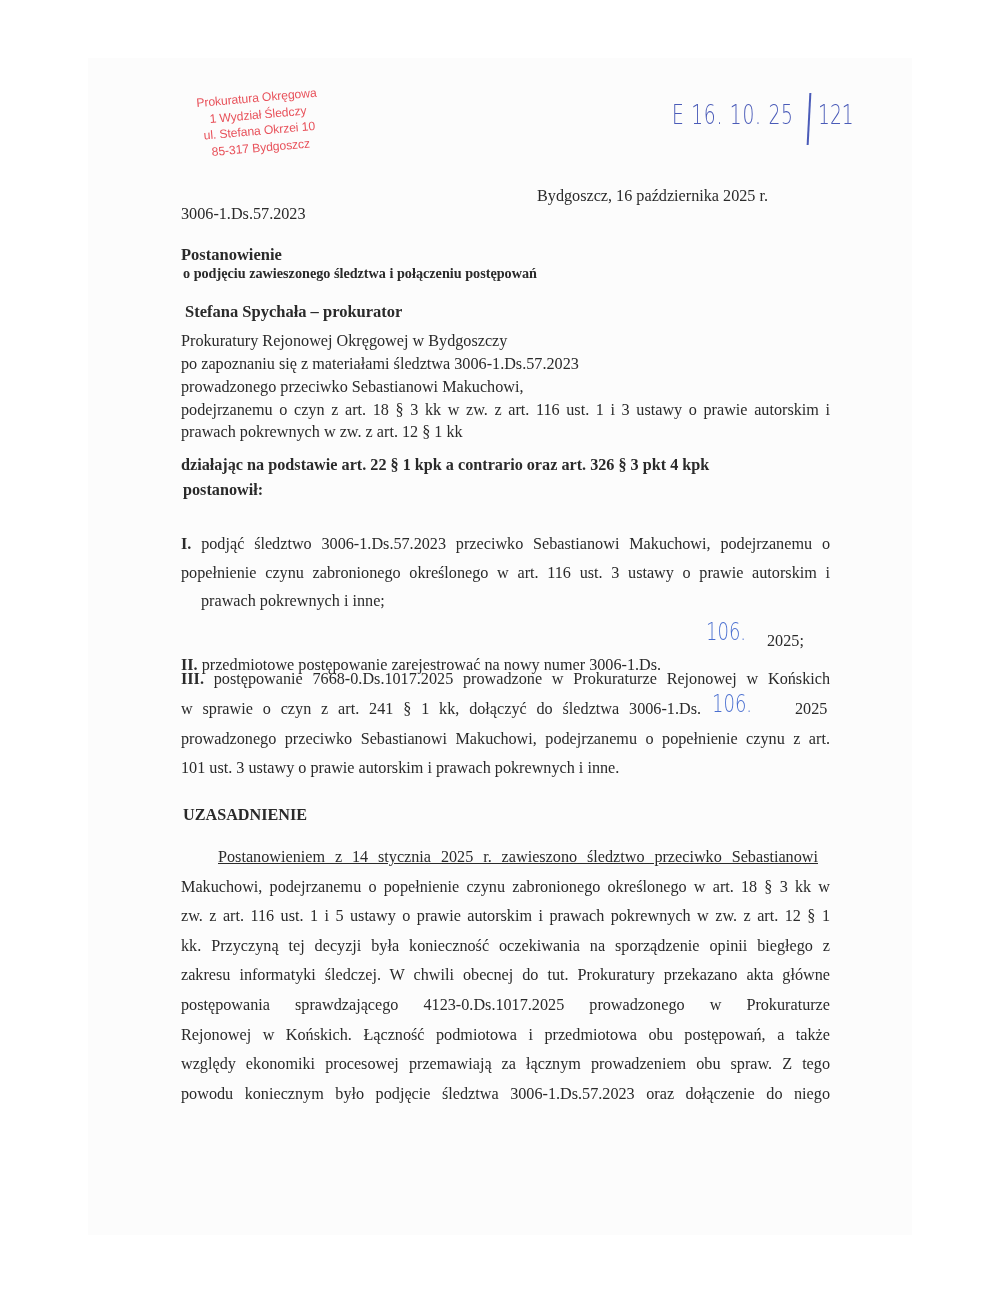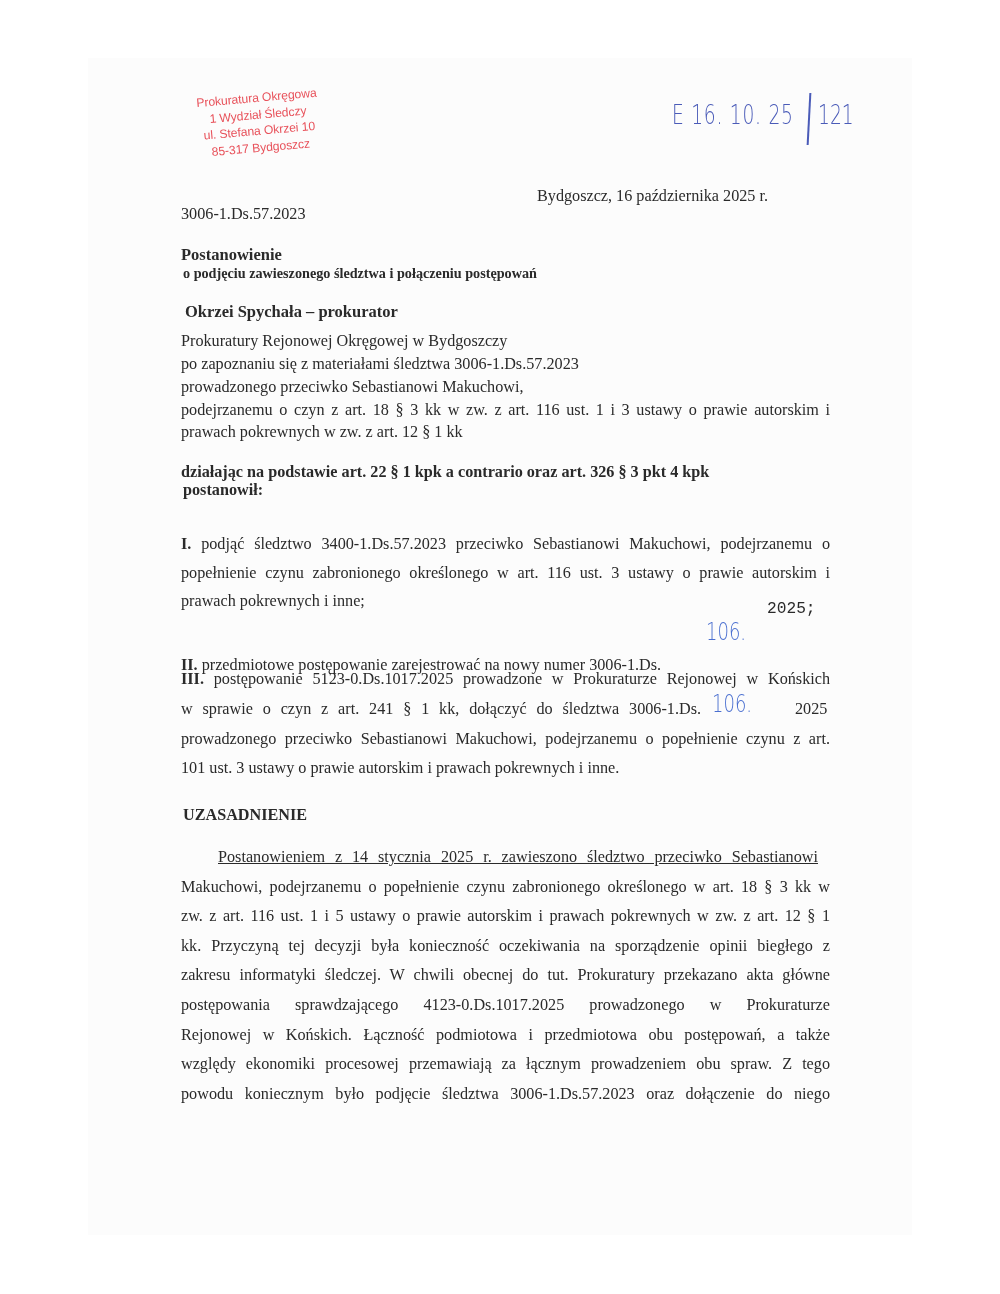--- a/index.html
+++ b/index.html
@@ -79,21 +79,21 @@
       font-family: "DejaVu Sans", sans-serif;
       color: #4a6fd0;
       font-weight: 200;
       font-size: 24px;
       white-space: nowrap;
       transform: scaleX(0.75);
       transform-origin: left top;
     }
 
     .text { font-size: 16.2px; line-height: 22px; }
-    .bold { font-weight: bold; margin-top: 7px; }
+    .bold { font-weight: bold; }
     .justify-line {
       position: absolute;
       left: 181px;
       width: 649px;
       text-align: justify;
       text-align-last: justify;
       white-space: nowrap;
       font-size: 16.2px;
       line-height: 22px;
     }
@@ -128,48 +128,48 @@
 
 <div class="hand hand-top">E 16. 10. 25</div>
 <div class="hand-bar"></div>
 <div class="hand hand-num">121</div>
 
 <div class="abs text" style="left:537px; top:185px;">Bydgoszcz, 16 października 2025 r.</div>
 <div class="abs text" style="left:181px; top:203px;">3006-1.Ds.57.2023</div>
 
 <div class="heading" style="top:245px; font-size:16.5px;">Postanowienie</div>
 <div class="heading" style="top:265px; font-size:14.2px; left:183px;">o podjęciu zawieszonego śledztwa i połączeniu postępowań</div>
-<div class="heading" style="top:302px; font-size:16.5px; left:185px;">Okrzei Spychała – prokurator</div>
+<div class="heading" style="top:302px; font-size:16.5px; left:185px;">Stefana Spychała – prokurator</div>
 
 <div class="plain-line" style="top:330px;">Prokuratury Rejonowej Okręgowej w Bydgoszczy</div>
 <div class="plain-line" style="top:353px;">po zapoznaniu się z materiałami śledztwa 3006-1.Ds.57.2023</div>
 <div class="plain-line" style="top:376px;">prowadzonego przeciwko Sebastianowi Makuchowi,</div>
 <div class="justify-line" style="top:399px;">podejrzanemu o czyn z art. 18 § 3 kk w zw. z art. 116 ust. 1 i 3 ustawy o prawie autorskim i</div>
 <div class="plain-line" style="top:421px;">prawach pokrewnych w zw. z art. 12 § 1 kk</div>
 <div class="plain-line bold" style="top:454px;">działając na podstawie art. 22 § 1 kpk a contrario oraz art. 326 § 3 pkt 4 kpk</div>
 
 <div class="heading" style="top:481px; font-size:16.2px; left:183px;">postanowił:</div>
 
 <div class="justify-line" style="top:533px;">
   <span class="roman">I.</span>
-  <span>podjąć śledztwo 3400-1.Ds.57.2023 przeciwko Sebastianowi Makuchowi, podejrzanemu o</span>
+  <span>podjąć śledztwo 3006-1.Ds.57.2023 przeciwko Sebastianowi Makuchowi, podejrzanemu o</span>
 </div>
 <div class="justify-line" style="top:562px;">popełnienie czynu zabronionego określonego w art. 116 ust. 3 ustawy o prawie autorskim i</div>
-<div class="plain-line" style="top:590px;">prawach pokrewnych i inne;</div>
+<div class="plain-line" style="top:590px;margin-left:20px;">prawach pokrewnych i inne;</div>
 
 <div class="plain-line" style="top:654px;">
   <span class="roman">II.</span>
   <span>przedmiotowe postępowanie zarejestrować na nowy numer  3006-1.Ds.</span>
 </div>
 <div class="hand-fill" style="left:706px; top:618px;">106.</div>
-<div class="abs text" style="left:767px; top:598px;font-family:Liberation Mono, monospace;">2025;</div>
+<div class="abs text" style="left:767px; top:630px;">2025;</div>
 
 <div class="justify-line" style="top:668px;">
   <span class="roman">III.</span>
-  <span>postępowanie 5123-0.Ds.1017.2025 prowadzone w Prokuraturze Rejonowej w Końskich</span>
+  <span>postępowanie 7668-0.Ds.1017.2025 prowadzone w Prokuraturze Rejonowej w Końskich</span>
 </div>
 <div class="abs text" style="left:181px; top:698px; width:520px; text-align:justify; text-align-last:justify;">w sprawie o czyn z art. 241 § 1 kk, dołączyć do śledztwa 3006-1.Ds.</div>
 <div class="hand-fill" style="left:712px; top:690px;">106.</div>
 <div class="abs text" style="left:795px; top:698px;">2025</div>
 <div class="justify-line" style="top:728px;">prowadzonego przeciwko Sebastianowi Makuchowi, podejrzanemu o popełnienie czynu z art.</div>
 <div class="plain-line" style="top:757px;">101 ust. 3 ustawy o prawie autorskim i prawach pokrewnych i inne.</div>
 
 <div class="heading" style="top:806px; font-size:16.2px; left:183px;">UZASADNIENIE</div>
 
 <div class="justify-line" style="top:846px; left:218px; width:600px;text-decoration:underline;">Postanowieniem z 14 stycznia 2025 r. zawieszono śledztwo przeciwko Sebastianowi</div>

